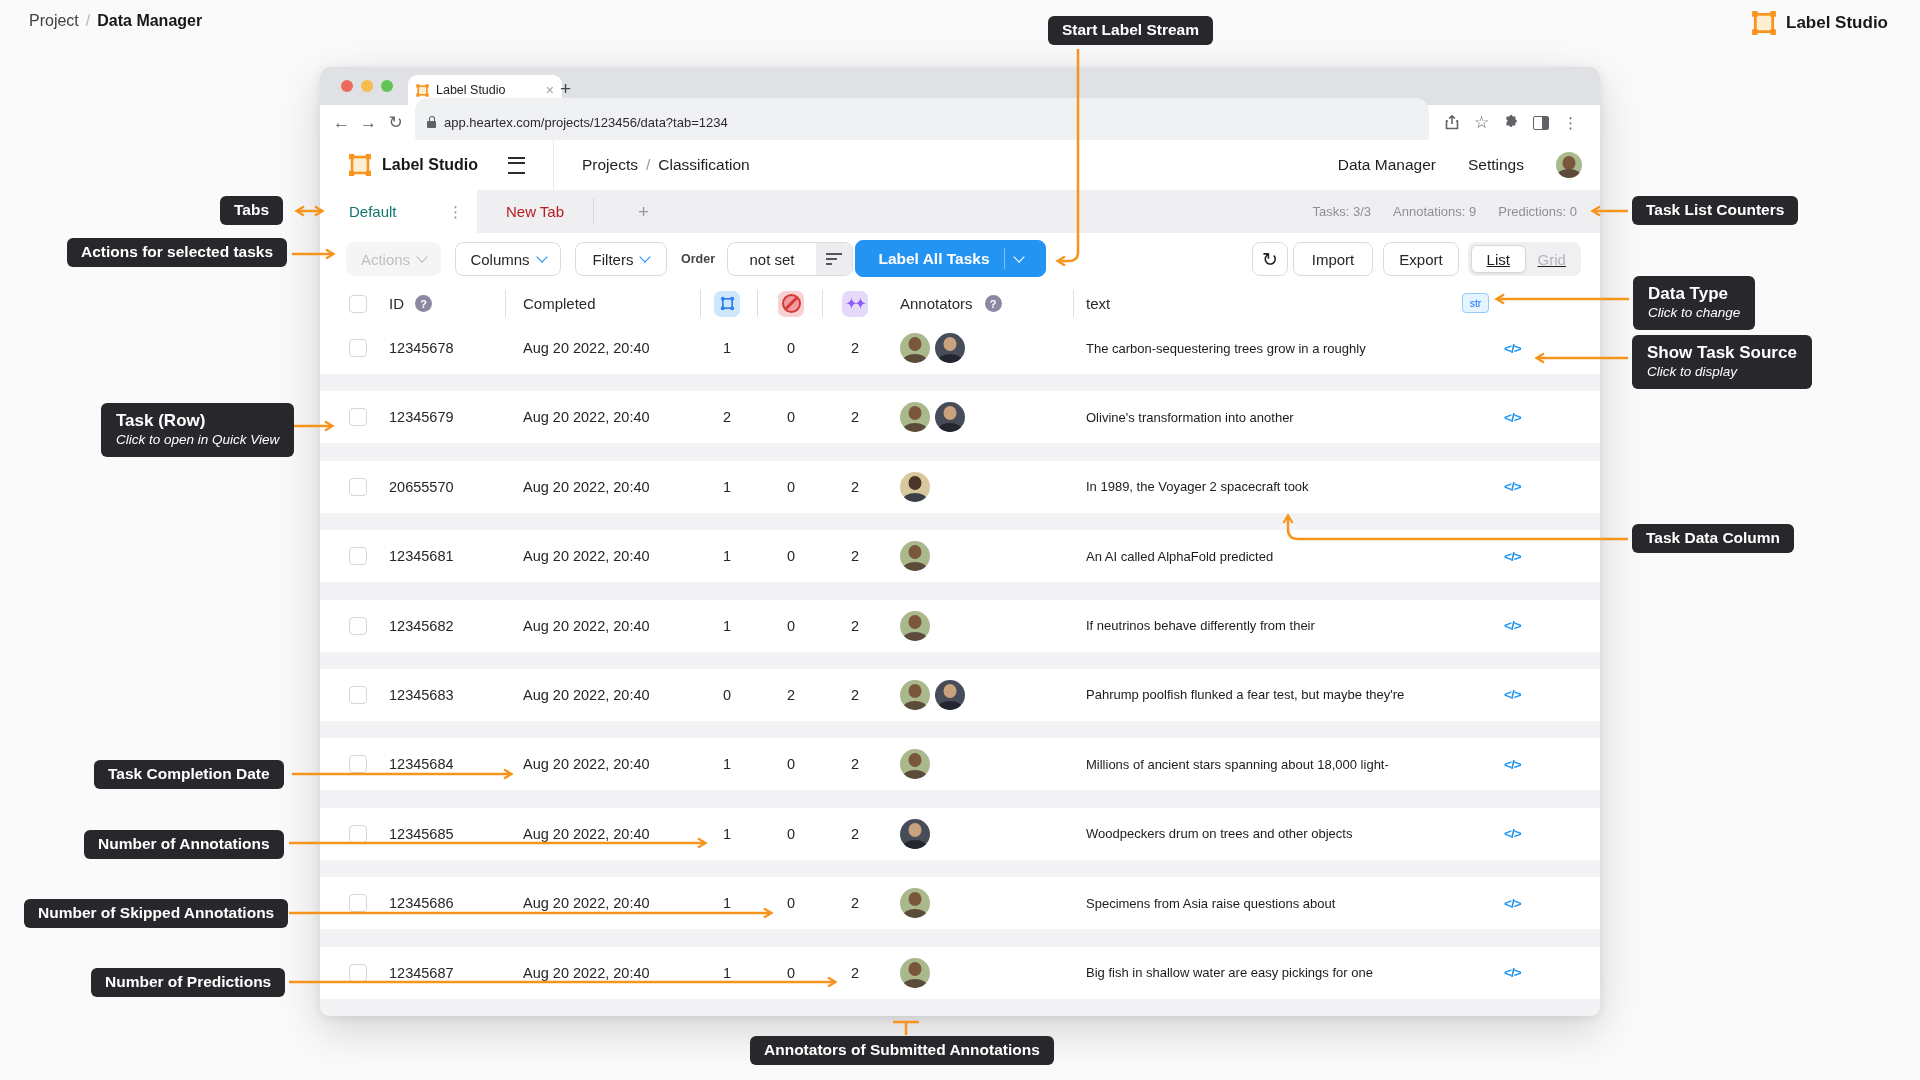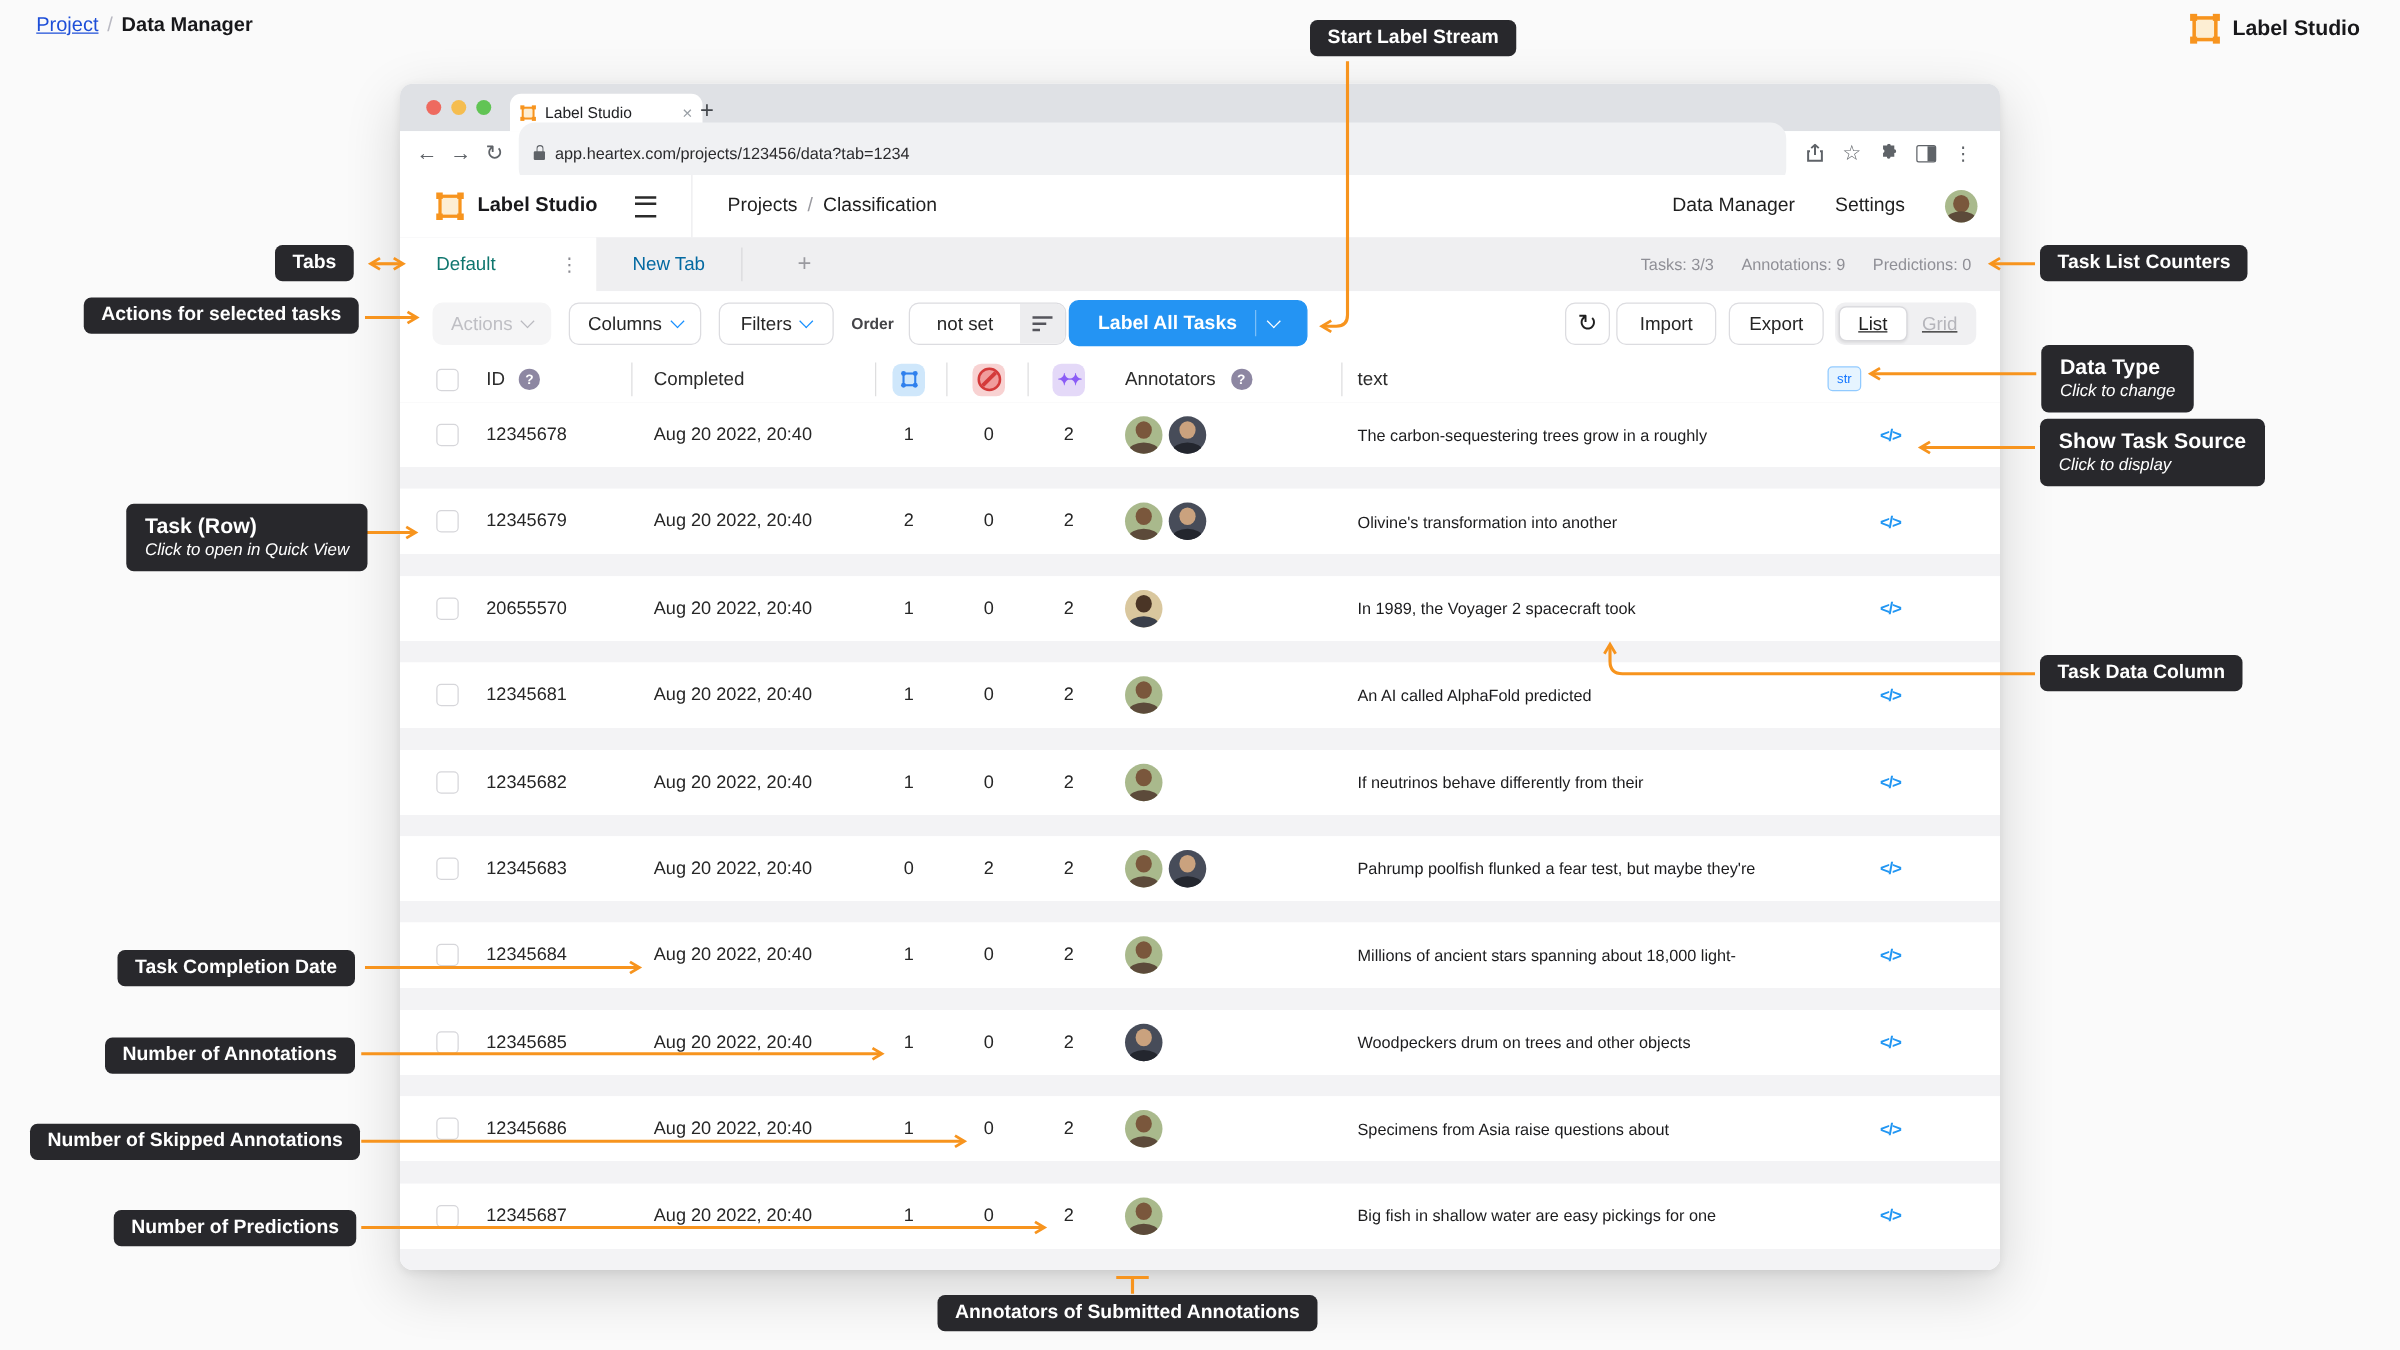--- a/index.html
+++ b/index.html
@@ -2,21 +2,21 @@
 <html><head>
 <meta charset="utf-8">
 <style>
   html,body{margin:0;padding:0;}
   body{width:1920px;height:1080px;position:relative;overflow:hidden;background:#fafafa;
        font-family:"Liberation Sans",sans-serif;color:#1f1f1f;}
   .abs{position:absolute;}
 
   
   #page-breadcrumb{left:29px;top:12px;font-size:16px;}
-  #page-breadcrumb .bc-muted{color:#1d4ed8;text-decoration:underline;}
+  #page-breadcrumb .bc-muted{color:#404040;}
   #page-breadcrumb .bc-sep{color:#b9b9c2;margin:0 7px;}
   #page-breadcrumb .bc-current{color:#18181b;font-weight:700;}
   #top-brand{right:32px;top:10px;display:flex;align-items:center;gap:9px;}
   #top-brand .brand-text{font-size:17px;font-weight:700;color:#18181b;}
 
   .ls-logo{display:inline-block;line-height:0;}
 
   
   #window{left:320px;top:67px;width:1280px;height:949px;background:#fff;border-radius:10px;
           box-shadow:0 14px 44px rgba(0,0,0,.16), 0 2px 8px rgba(0,0,0,.08);overflow:hidden;}
@@ -54,21 +54,21 @@
   #app-nav{margin-left:28px;font-size:15.5px;color:#1f1f1f;}
   #app-nav .sep{color:#9a9aa0;margin:0 8px;}
   #hd-right{margin-left:auto;display:flex;align-items:center;gap:32px;margin-right:18px;font-size:15.5px;color:#1f1f1f;}
 
   
   #tabs-row{left:0;top:123px;width:1280px;height:43px;background:#efeff1;}
   #tab-active{left:0;top:0;width:157px;height:43px;background:#fff;display:flex;align-items:center;}
   #tab-active .tab-label{font-size:15px;color:#0f766e;margin-left:29px;}
   #tab-active .kebab{margin-left:auto;margin-right:14px;color:#8b8b92;font-size:15px;letter-spacing:0;}
   #tab-newtab{left:157px;top:0;width:116px;height:43px;display:flex;align-items:center;justify-content:center;
-              font-size:15px;color:#0369a1;}
+              font-size:15px;color:#b91c1c;}
   #tab-divider{left:273px;top:8px;width:1px;height:27px;background:#d9d9dc;}
   #tab-add{left:318px;top:0;height:43px;display:flex;align-items:center;font-size:19px;color:#9a9aa0;}
   #tab-counters{right:23px;top:0;height:43px;display:flex;align-items:center;gap:22px;font-size:13px;color:#8f8f96;}
 
   
   #toolbar{left:0;top:166px;width:1280px;height:52px;background:#fff;}
   .btn{position:absolute;top:9px;height:34px;border-radius:8px;display:flex;align-items:center;justify-content:center;
        font-size:15px;background:#fff;border:1px solid #dcdce0;box-sizing:border-box;gap:8px;color:#262626;}
   .chev{width:7px;height:7px;border-right:1.8px solid #1890ff;border-bottom:1.8px solid #1890ff;
         transform:rotate(45deg);margin-top:-4px;}

